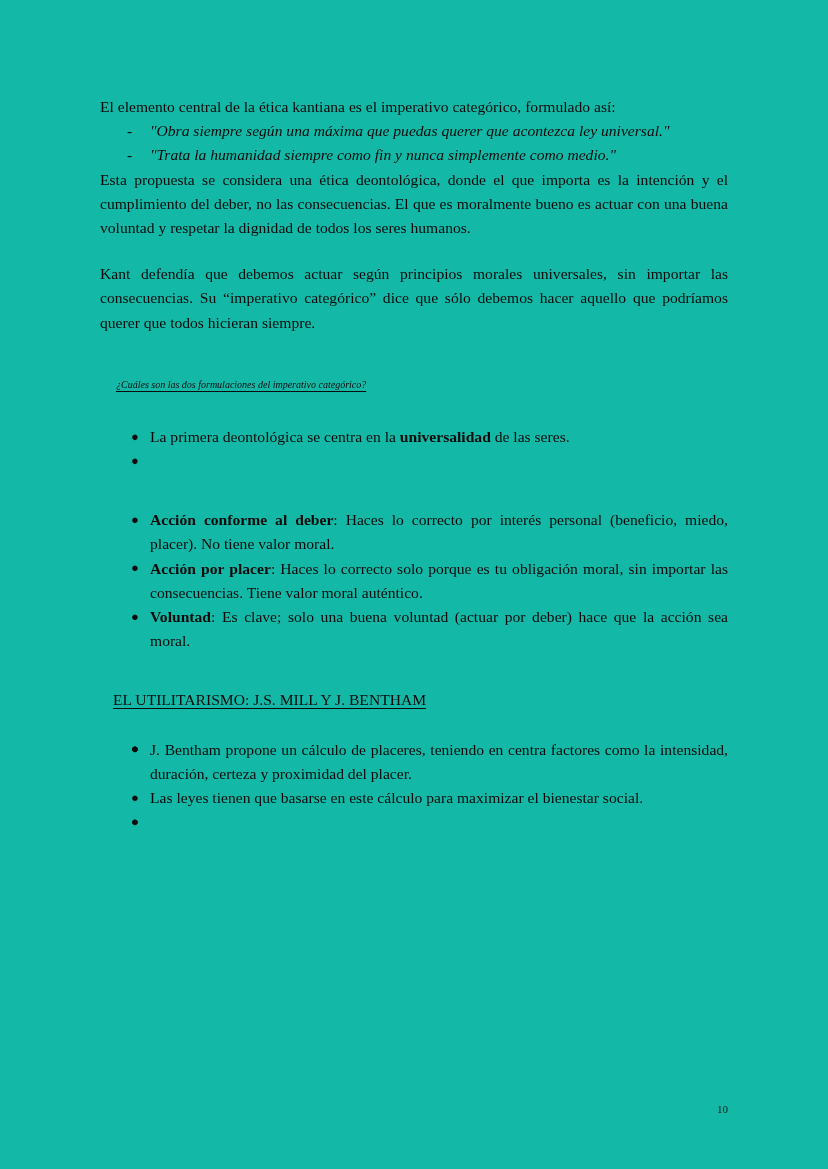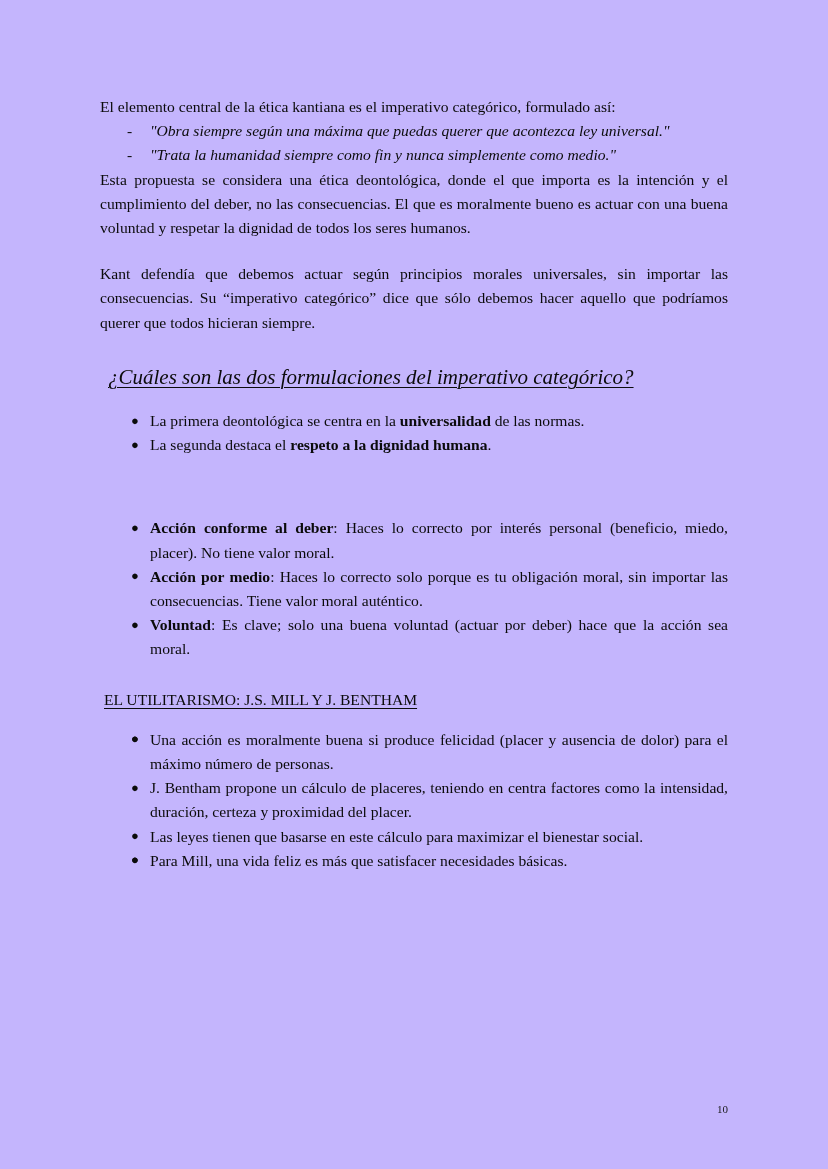--- a/index.html
+++ b/index.html
@@ -6,21 +6,21 @@
   html, body {
     margin: 0;
     padding: 0;
     background: #ffffff;
   }
   .page {
     position: relative;
     width: 828px;
     height: 1169px;
     margin: 0 auto;
-    background: #c4b5fd;
+    background: #14b8a6;
     overflow: hidden;
     font-family: "Liberation Serif", "DejaVu Serif", serif;
     color: #0b0b0b;
     box-sizing: border-box;
   }
   .content {
     position: absolute;
     left: 100px;
     top: 95px;
     width: 628px;
@@ -78,34 +78,34 @@
   ul.bullets > li .bullet-marker {
     position: absolute;
     left: 31px;
     top: -0.5px;
     font-size: 13px;
     line-height: 24.2px;
   }
 
   
   .q-heading {
-    margin: 8px;
-    font-size: 21px;
+    margin: 16px;
+    font-size: 10px;
     line-height: 24.2px;
     font-style: italic;
     font-weight: normal;
     text-decoration: underline;
     text-underline-offset: 2.5px;
     text-decoration-thickness: 1px;
     text-align: justify;
     text-justify: inter-word;
   }
   .q-heading.two-line { }
   .s-heading {
-    margin: 4px;
+    margin: 13px;
     font-size: 15.6px;
     line-height: 24.2px;
     font-weight: normal;
     text-decoration: underline;
     text-underline-offset: 2.5px;
     text-decoration-thickness: 1px;
   }
   .s-heading span.inner { }
 
   b, strong { font-weight: bold; }
@@ -148,78 +148,75 @@
 
     <div class="gap-md"></div>
 
     <h2 class="q-heading">¿Cuáles son las dos formulaciones del imperativo categórico?</h2>
 
     <div class="gap-sm"></div>
 
     <ul class="bullets">
       <li>
         <span class="bullet-marker">●</span>
-        <span><span>La primera deontológica se centra en la </span><b>universalidad</b><span> de las normas.</span></span>
-      </li>
-      <li>
-        <span class="bullet-marker">●</span>
-        <span><span>La segunda destaca el </span><b>respeto a la dignidad humana</b><span>.</span></span>
+        <span><span>La primera deontológica se centra en la </span><b>universalidad</b><span> de las seres.</span></span>
+      </li>
+      <li>
+        <span class="bullet-marker">●</span>
       </li>
     </ul>
 
     <div class="gap-md"></div>
 
 
     <div class="gap-lg"></div>
 
 
     <div class="gap-sm"></div>
 
     <ul class="bullets">
       <li>
         <span class="bullet-marker">●</span>
         <span><b>Acción conforme al deber</b><span>: Haces lo correcto por interés personal (beneficio, miedo, placer). No tiene valor moral.</span></span>
       </li>
       <li>
         <span class="bullet-marker">●</span>
-        <span><b>Acción por medio</b><span>: Haces lo correcto solo porque es tu obligación moral, sin importar las consecuencias. Tiene valor moral auténtico.</span></span>
+        <span><b>Acción por placer</b><span>: Haces lo correcto solo porque es tu obligación moral, sin importar las consecuencias. Tiene valor moral auténtico.</span></span>
       </li>
       <li>
         <span class="bullet-marker">●</span>
         <span><b>Voluntad</b><span>: Es clave; solo una buena voluntad (actuar por deber) hace que la acción sea moral.</span></span>
       </li>
     </ul>
 
     <div class="gap-md"></div>
 
     <h2 class="s-heading"><span class="inner">EL UTILITARISMO: J.S. MILL Y J. BENTHAM</span></h2>
 
     <div class="gap-sm"></div>
 
     <ul class="bullets">
       <li>
         <span class="bullet-marker">●</span>
       </li>
       <li>
         <span class="bullet-marker">●</span>
-        <span>Una acción es moralmente buena si produce felicidad (placer y ausencia de dolor) para el máximo número de personas.</span>
       </li>
       <li>
         <span class="bullet-marker">●</span>
         <span>J. Bentham propone un cálculo de placeres, teniendo en centra factores como la intensidad, duración, certeza y proximidad del placer.</span>
       </li>
       <li>
         <span class="bullet-marker">●</span>
         <span>Las leyes tienen que basarse en este cálculo para maximizar el bienestar social.</span>
       </li>
       <li>
         <span class="bullet-marker">●</span>
       </li>
       <li>
         <span class="bullet-marker">●</span>
-        <span>Para Mill, una vida feliz es más que satisfacer necesidades básicas.</span>
       </li>
     </ul>
 
   </div>
 
   <div class="page-number">10</div>
 </div>
 
 </body></html>

